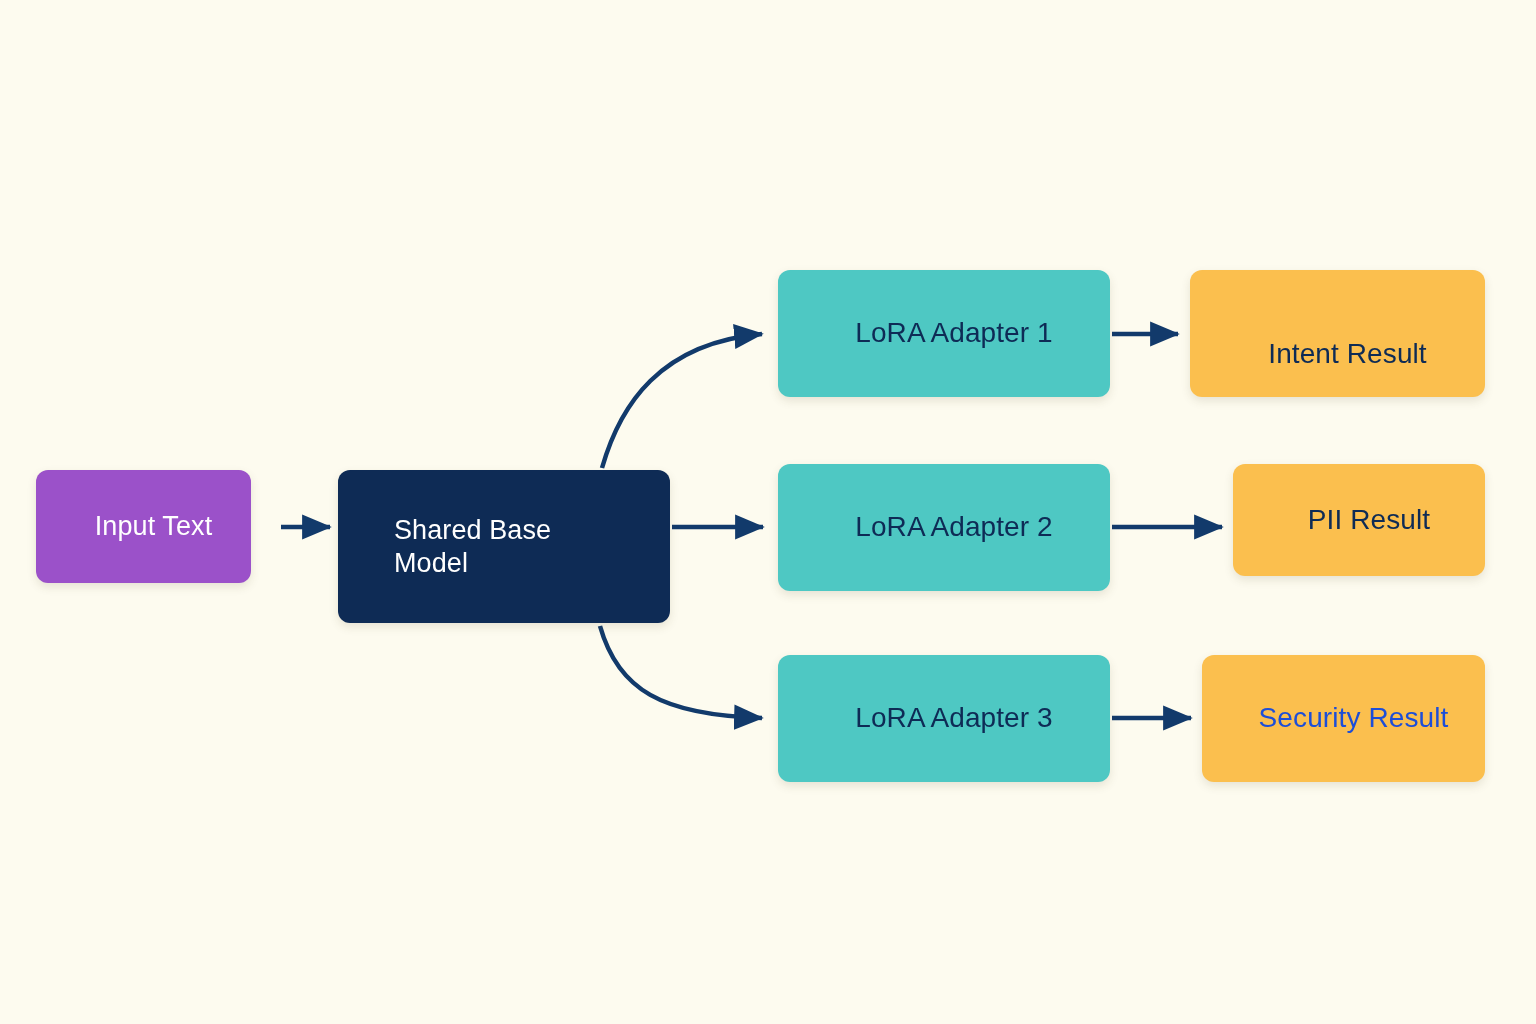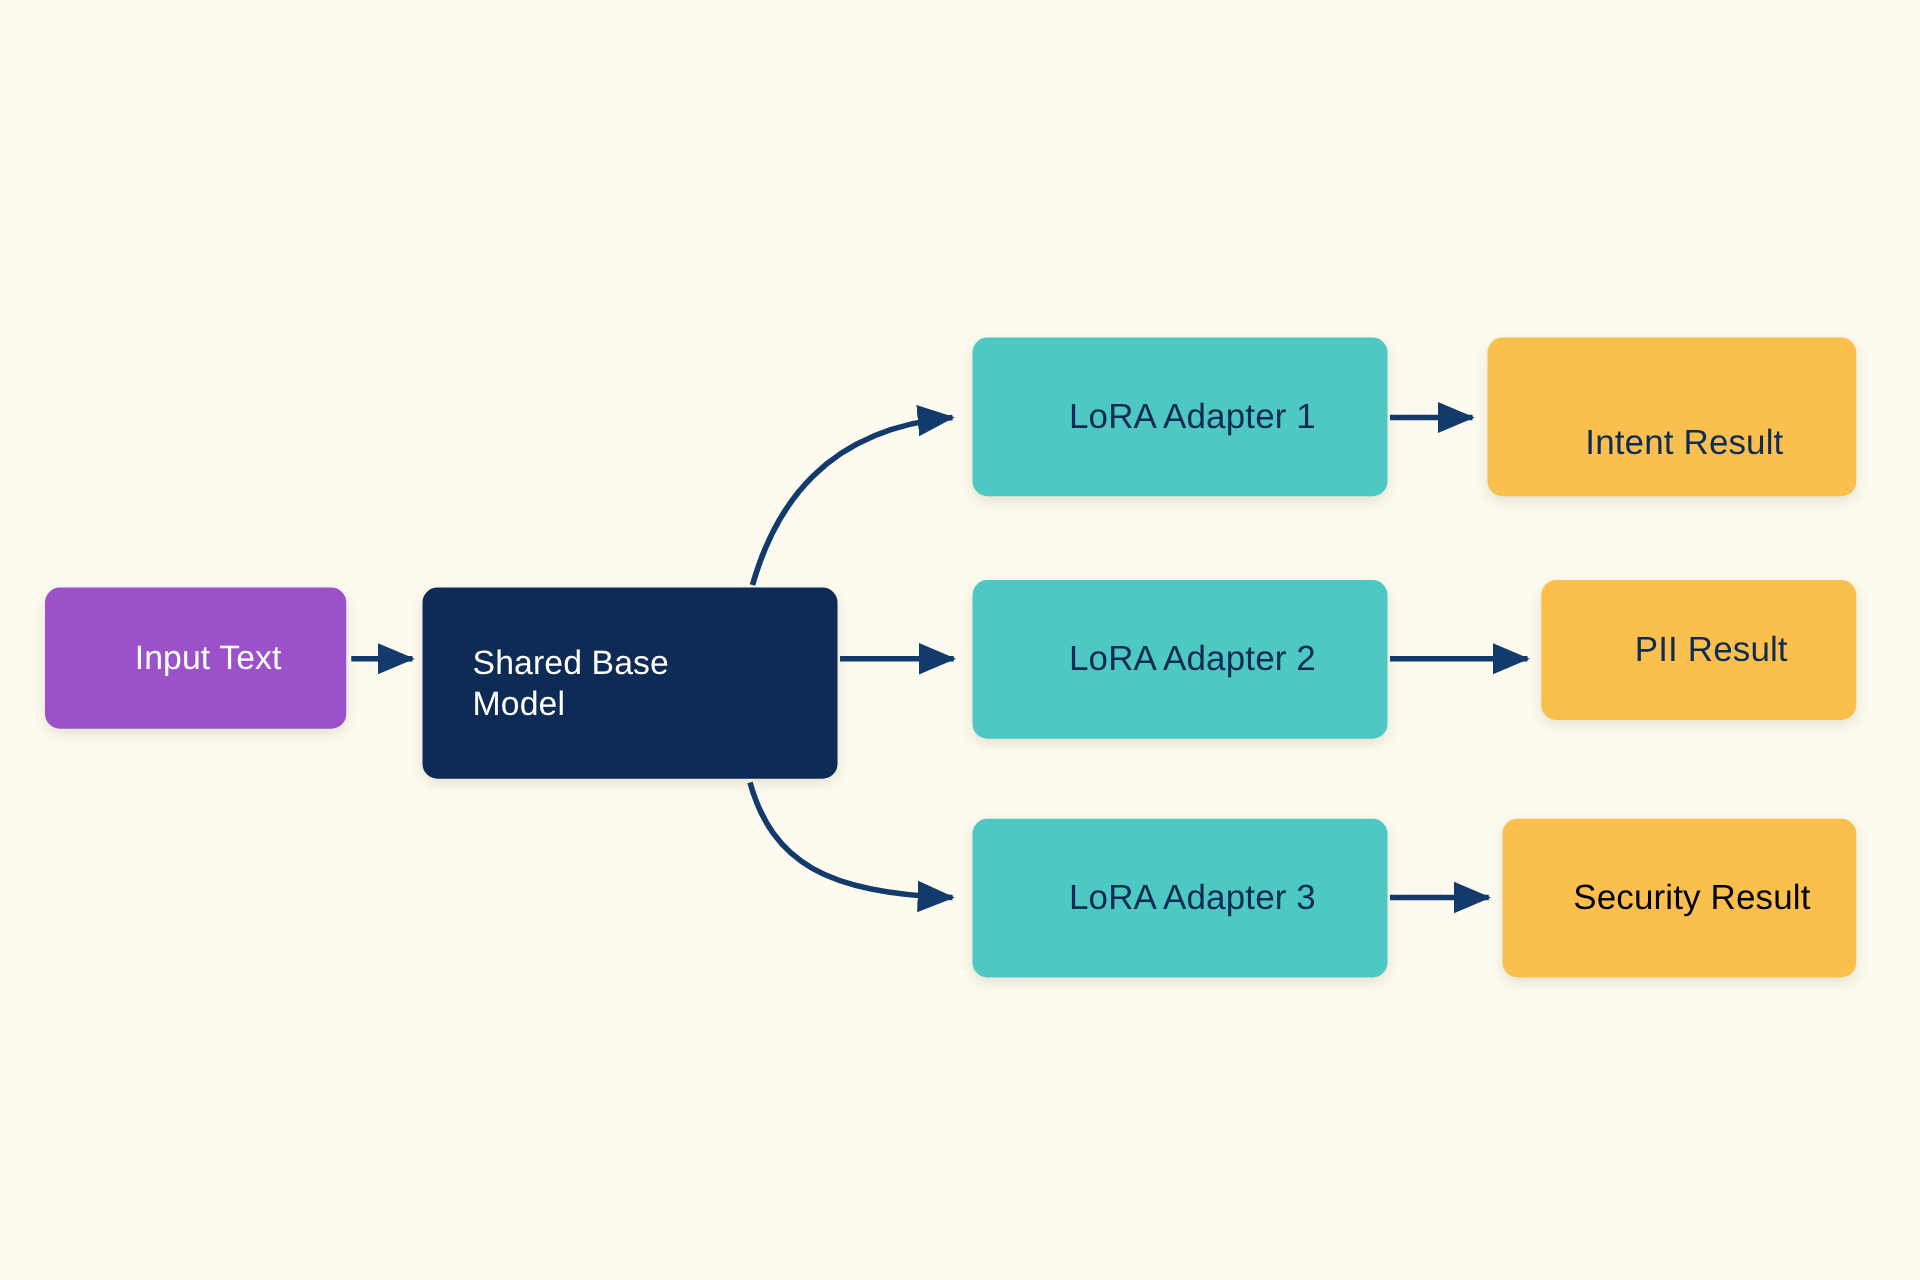--- a/index.html
+++ b/index.html
@@ -110,26 +110,26 @@
 
     <path d="M 600 626 C 618 690, 662 715, 762 718" fill="none" stroke="#123A6B" stroke-width="4.5" marker-end="url(#arrowhead)"></path>
 
     <path d="M 1112 334 L 1178 334" fill="none" stroke="#123A6B" stroke-width="4.5" marker-end="url(#arrowhead)"></path>
 
     <path d="M 1112 527 L 1222 527" fill="none" stroke="#123A6B" stroke-width="4.5" marker-end="url(#arrowhead)"></path>
 
     <path d="M 1112 718 L 1191 718" fill="none" stroke="#123A6B" stroke-width="4.5" marker-end="url(#arrowhead)"></path>
   </svg>
 
-  <div class="node node--input" id="node-input-text" style="left: 36px; top: 470px; width: 241px; height: 113px; background: rgb(155, 81, 201);">
+  <div class="node node--input" id="node-input-text" style="left: 36px; top: 470px; width: 215px; height: 113px; background: rgb(155, 81, 201);">
     <span class="node-label" style="color: rgb(255, 255, 255);">Input Text</span>
   </div>
 
   <div class="node node--base" id="node-shared-base-model" style="left: 338px; top: 470px; width: 332px; height: 153px; background: rgb(14, 43, 85);">
-    <span class="node-label" style="color: rgb(255, 255, 255);">Shared Base
+    <span class="node-label" style="color: rgb(255, 255, 255); margin-left: 16px;">Shared Base
 Model</span>
   </div>
 
   <div class="node node--adapter" id="node-lora-adapter-1" style="left: 778px; top: 270px; width: 332px; height: 127px; background: rgb(78, 200, 195);">
     <span class="node-label" style="color: rgb(14, 43, 85);">LoRA Adapter 1</span>
   </div>
 
   <div class="node node--adapter" id="node-lora-adapter-2" style="left: 778px; top: 464px; width: 332px; height: 127px; background: rgb(78, 200, 195);">
     <span class="node-label" style="color: rgb(14, 43, 85);">LoRA Adapter 2</span>
   </div>
@@ -140,16 +140,16 @@
 
   <div class="node node--result" id="node-intent-result" style="left: 1190px; top: 270px; width: 295px; height: 127px; background: rgb(251, 191, 78);">
     <span class="node-label" style="color: rgb(14, 43, 85); margin-top: 41px;">Intent Result</span>
   </div>
 
   <div class="node node--result" id="node-pii-result" style="left: 1233px; top: 464px; width: 252px; height: 112px; background: rgb(251, 191, 78);">
     <span class="node-label" style="color: rgb(14, 43, 85);">PII Result</span>
   </div>
 
   <div class="node node--result" id="node-security-result" style="left: 1202px; top: 655px; width: 283px; height: 127px; background: rgb(251, 191, 78);">
-    <span class="node-label" style="color: #000000;">Security Result</span>
+    <span class="node-label" style="color: #1d4ed8;">Security Result</span>
   </div>
 
 </div>
 
 </body></html>

